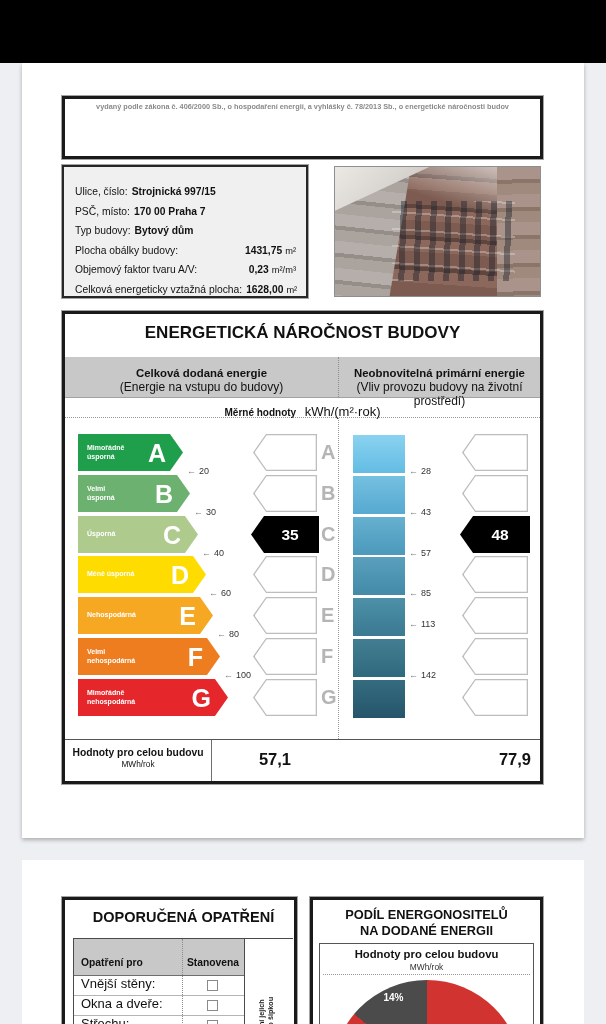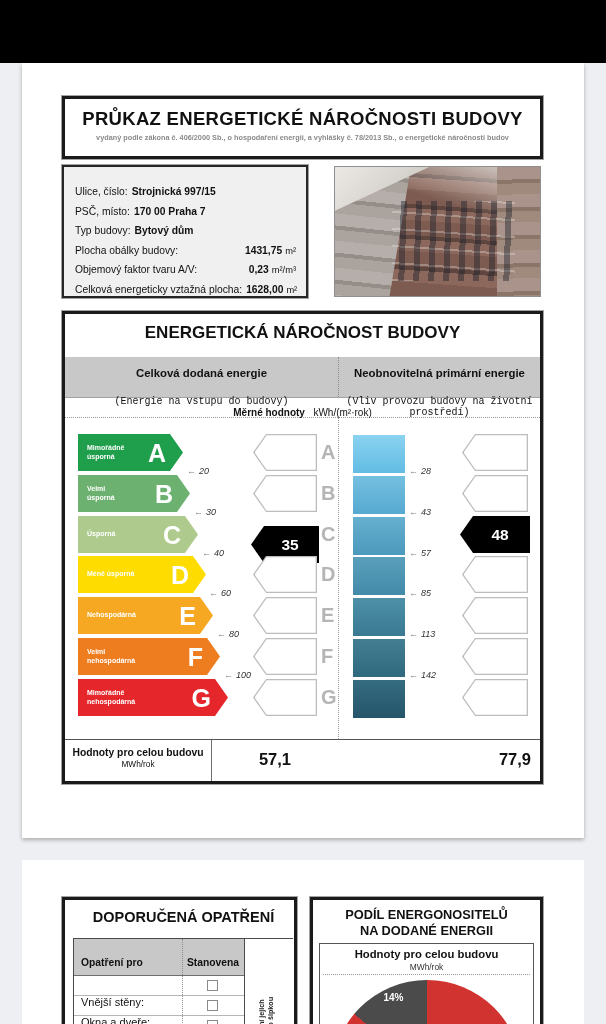--- a/index.html
+++ b/index.html
@@ -48,25 +48,25 @@
   
   .energy-box { position:absolute; left:40px; top:248px; width:481px; height:473px; }
   .e-title { position:absolute; left:0; top:9px; width:475px; text-align:center;
     font-size:17px; font-weight:bold; }
   .e-cols { position:absolute; left:0; top:43px; width:475px; height:41px;
     background:#c8c8c8; border-bottom:1px solid #a2a2a2; }
   .e-col { position:absolute; top:0; height:100%; text-align:center; padding-top:10px; }
   .e-col-l { left:0; width:273px; }
   .e-col-r { left:273px; width:202px; border-left:1px dotted #8d8d8d; }
   .e-col-title { font-size:11.4px; font-weight:bold; }
-  .e-col-sub { font-size:10px; margin-top:17px;font-family:Liberation Mono, monospace; }
+  .e-col-sub { font-size:12px; margin-top:1px; }
   .e-unit { position:absolute; left:0; top:84px; width:475px; height:20px; text-align:center;
     border-bottom:1px dotted #9a9a9a; padding-top:4px; }
   .e-unit .b { font-size:10px; font-weight:bold; }
-  .e-unit .u { font-size:10px; margin-left:4px; }
+  .e-unit .u { font-size:13px; margin-left:4px; }
   .e-vdiv { position:absolute; left:273px; top:104px; height:321px; border-left:1px dotted #9a9a9a; }
 
   .carrow { position:absolute; left:13px; height:37px; display:flex; align-items:center; color:#fff;
     clip-path:polygon(0 0, calc(100% - 13px) 0, 100% 50%, calc(100% - 13px) 100%, 0 100%); }
   .carrow .clbl { font-size:7px; font-weight:bold; line-height:8.5px; padding-left:9px; }
   .carrow .cltr { position:absolute; right:17px; top:50%; transform:translateY(-50%);
     font-size:25px; font-weight:bold; line-height:25px; }
   .rowA { top:120px; width:105px; background:#1f9e4b; } .rowA .clbl{width:52px;}
   .rowB { top:161px; width:112px; background:#6db170; } .rowB .clbl{width:34px;}
   .rowC { top:202px; width:120px; background:#aecb8d; } .rowC .clbl{width:90px;}
@@ -76,39 +76,39 @@
   .rowG { top:365px; width:150px; background:#e5262b; } .rowG .clbl{width:64px;}
 
   .warrow { position:absolute; width:64px; height:37px; background:#bdbdbd;
     clip-path:polygon(13px 0,100% 0,100% 100%,13px 100%,0 50%); }
   .warrow::before { content:""; position:absolute; left:1.6px; top:1.3px; right:1.3px; bottom:1.3px;
     background:#fff; clip-path:polygon(12px 0,100% 0,100% 100%,12px 100%,0 50%); }
   .mid { left:188px; } .rgt { left:397px; width:66px; }
   .karrow { position:absolute; height:37px; background:#000; color:#fff; display:flex;
     align-items:center; justify-content:center; font-size:15.5px; font-weight:bold;
     clip-path:polygon(13px 0,100% 0,100% 100%,13px 100%,0 50%); padding-left:10px; }
-  .kmid { left:186px; width:68px;margin-top:10px; } .krgt { left:395px; width:70px; }
+  .kmid { left:186px; width:68px; } .krgt { left:395px; width:70px; }
   .gltr { position:absolute; left:256px; width:22px; height:37px; line-height:37px;
     font-size:20px; font-weight:bold; color:#b5b5b5; }
 
   .bbar { position:absolute; left:288px; width:52px; height:38px; }
   .bb0 { top:121px; background:linear-gradient(180deg,#8ad2f0,#63bce4); }
   .bb1 { top:162px; background:linear-gradient(180deg,#74c0e0,#57a9d1); }
   .bb2 { top:203px; background:linear-gradient(180deg,#66b0d0,#4b99bc); }
   .bb3 { top:243px; background:linear-gradient(180deg,#5aa0bd,#428aa8); }
   .bb4 { top:284px; background:linear-gradient(180deg,#4d90a8,#3a7a92); }
   .bb5 { top:325px; background:linear-gradient(180deg,#427e93,#2f697e); }
   .bb6 { top:366px; background:linear-gradient(180deg,#356c80,#25556a); }
 
-  .tick { position:absolute; font-size:9px; color:#333; white-space:nowrap;font-style:italic; }
+  .tick { position:absolute; font-size:9px; color:#333; white-space:nowrap; }
   .tick .ar { color:#7d7d7d; font-size:9px; margin-right:4px; letter-spacing:-1px; }
   .tl0{top:152px;left:122px;} .tl1{top:193px;left:129px;} .tl2{top:234px;left:137px;}
   .tl3{top:274px;left:144px;} .tl4{top:315px;left:152px;} .tl5{top:356px;left:159px;}
   .tr0{top:152px;left:344px;} .tr1{top:193px;left:344px;} .tr2{top:234px;left:344px;}
-  .tr3{top:274px;left:344px;} .tr4{top:315px;left:344px;} .tr5{top:356px;left:344px;}
+  .tr3{top:274px;left:344px;} .tr4{top:305px;left:344px;} .tr5{top:356px;left:344px;}
 
   .e-footer { position:absolute; left:0; top:425px; width:475px; height:42px; border-top:1px solid #555; }
   .f-cell { position:absolute; left:0; top:0; width:147px; height:100%;
     border-right:1px solid #6e6e6e; text-align:center; padding-top:7px; }
   .f-lbl { font-size:10.3px; font-weight:bold; }
   .f-unit { font-size:8.3px; margin-top:1px; }
   .f-v1 { position:absolute; left:147px; width:126px; top:10px; text-align:center;
     font-size:16.5px; font-weight:bold; }
   .f-v2 { position:absolute; right:9px; top:10px; font-size:16.5px; font-weight:bold; }
 
@@ -119,21 +119,21 @@
   .m-table { position:absolute; left:8px; top:38px; width:220px; height:130px;
     border:1px solid #4a4a4a; background:#fff; }
   .mt-head { position:absolute; left:0; top:0; width:100%; height:37px; background:#c8c8c8;
     border-bottom:1px solid #6e6e6e; }
   .mt-h1 { position:absolute; left:7px; bottom:7px; font-size:10.3px; font-weight:bold; }
   .mt-h2 { position:absolute; left:108px; width:62px; bottom:7px; text-align:center;
     font-size:10.3px; font-weight:bold; }
   .mt-dot { position:absolute; left:108px; top:0; height:100%; border-left:1px dotted #8d8d8d; }
   .mt-row { position:absolute; left:0; width:170px; height:20px; border-bottom:1px solid #b5b5b5; }
   .mr0{top:37px;} .mr1{top:57px;} .mr2{top:77px;}
-  .mt-row .rl { position:absolute; left:7px; top:20px; font-size:11px; }
+  .mt-row .rl { position:absolute; left:7px; top:0; font-size:13px; }
   .cbx { position:absolute; left:133px; top:4px; width:11px; height:11px;
     border:1px solid #8a8a8a; background:#fff; }
   .mt-strip { position:absolute; left:170px; top:0; width:49px; height:100%;
     background:#fff; border-left:1px solid #4a4a4a; }
   .rot { position:absolute; left:123px; top:51px; width:140px; height:20px;
     transform:rotate(-90deg); font-size:7.2px; font-weight:bold; line-height:9px;
     text-align:left; color:#1c1c1c; }
 
   
   .s-box { position:absolute; left:288px; top:37px; width:233px; height:160px; }
@@ -152,21 +152,20 @@
 </style>
 </head>
 <body>
 
 <div class="screen">
   <div class="topbar"></div>
 
   <div class="page page1">
 
     <div class="hdr-box framed">
-      <div class="hdr-title">PRŮKAZ ENERGETICKÉ NÁROČNOSTI BUDOVY</div>
       <div class="hdr-sub">vydaný podle zákona č. 406/2000 Sb., o hospodaření energií, a vyhlášky č. 78/2013 Sb., o energetické náročnosti budov</div>
     </div>
 
     <div class="info-box">
       <div class="info-row">
         <span class="lbl">Ulice, číslo:</span>
         <span class="val">Strojnická 997/15</span>
       </div>
       <div class="info-row">
         <span class="lbl">PSČ, místo:</span>

